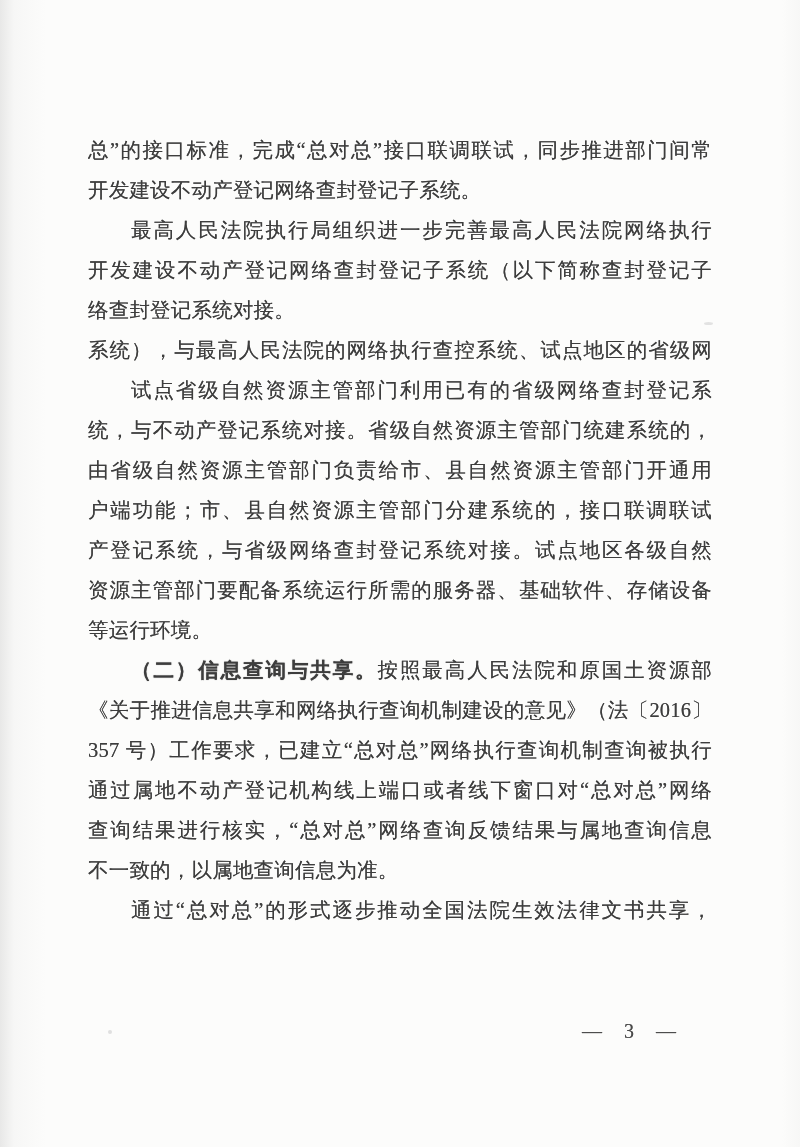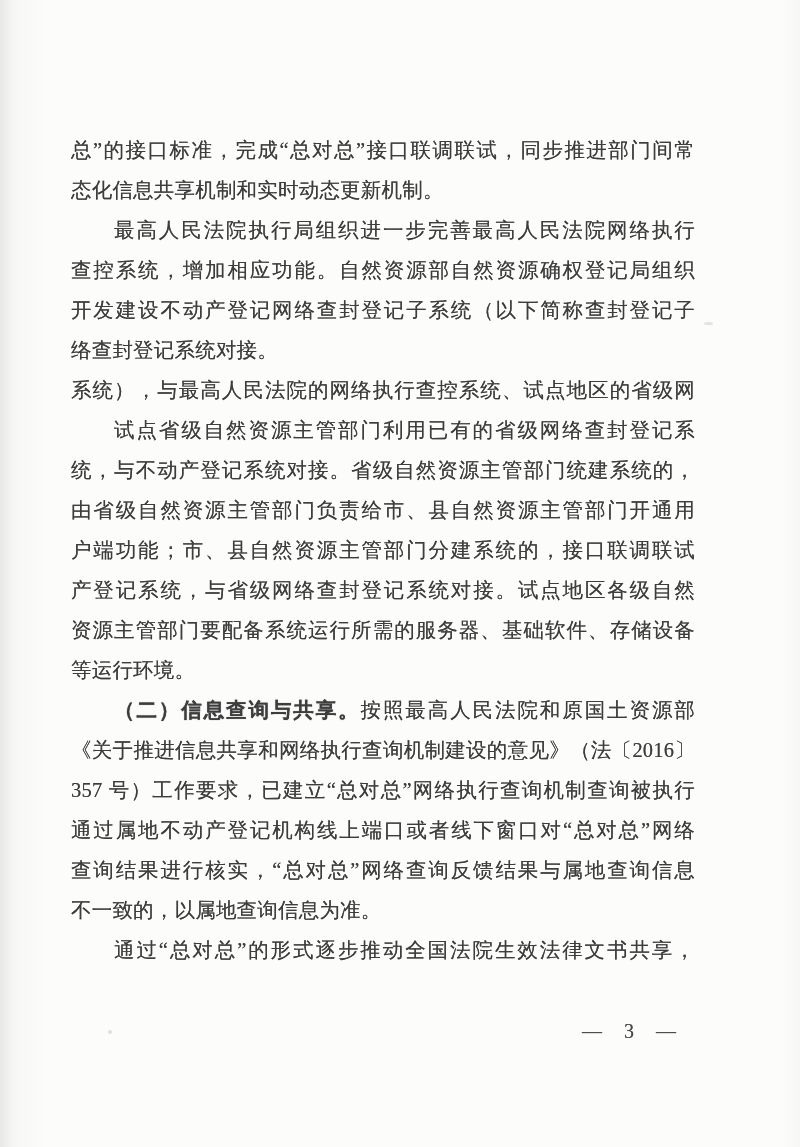--- a/index.html
+++ b/index.html
@@ -17,21 +17,21 @@
     height: 1147px;
     overflow: hidden;
     background:
       linear-gradient(90deg, rgba(160,160,160,0.22) 0px, rgba(200,200,200,0.10) 14px, rgba(255,255,255,0) 46px),
       linear-gradient(270deg, rgba(190,190,190,0.08) 0px, rgba(255,255,255,0) 18px),
       #fcfcfb;
   }
 
   .text-block {
     position: absolute;
-    left: 71px;
+    left: 88px;
     top: 130px;
     width: 624px;
   }
 
   .line {
     height: 40px;
     line-height: 40px;
     font-size: 20.5px;
     color: #3d3d3d;
     text-shadow: 0 0 0.6px rgba(80,80,80,0.85);
@@ -78,24 +78,23 @@
   .speck-b { left: 108px; top: 1030px; width: 4px; height: 4px; opacity: .55; }
 </style>
 </head>
 <body>
 
 <div class="page">
 
   <div class="text-block">
 
     <div class="line fill">总”的接口标准，完成“总对总”接口联调联试，同步推进部门间常</div>
-    <div class="line">态化信息共享机制和实时动态更新机制。</div>
+    <div class="line">开发建设不动产登记网络查封登记子系统。</div>
 
     <div class="line fill indent">最高人民法院执行局组织进一步完善最高人民法院网络执行</div>
-    <div class="line fill">查控系统，增加相应功能。自然资源部自然资源确权登记局组织</div>
     <div class="line fill">开发建设不动产登记网络查封登记子系统（以下简称查封登记子</div>
     <div class="line">络查封登记系统对接。</div>
     <div class="line fill">系统），与最高人民法院的网络执行查控系统、试点地区的省级网</div>
 
     <div class="line fill indent">试点省级自然资源主管部门利用已有的省级网络查封登记系</div>
     <div class="line fill">统，与不动产登记系统对接。省级自然资源主管部门统建系统的，</div>
     <div class="line fill">由省级自然资源主管部门负责给市、县自然资源主管部门开通用</div>
     <div class="line fill">户端功能；市、县自然资源主管部门分建系统的，接口联调联试</div>
     <div class="line fill">产登记系统，与省级网络查封登记系统对接。试点地区各级自然</div>
     <div class="line fill">资源主管部门要配备系统运行所需的服务器、基础软件、存储设备</div>

